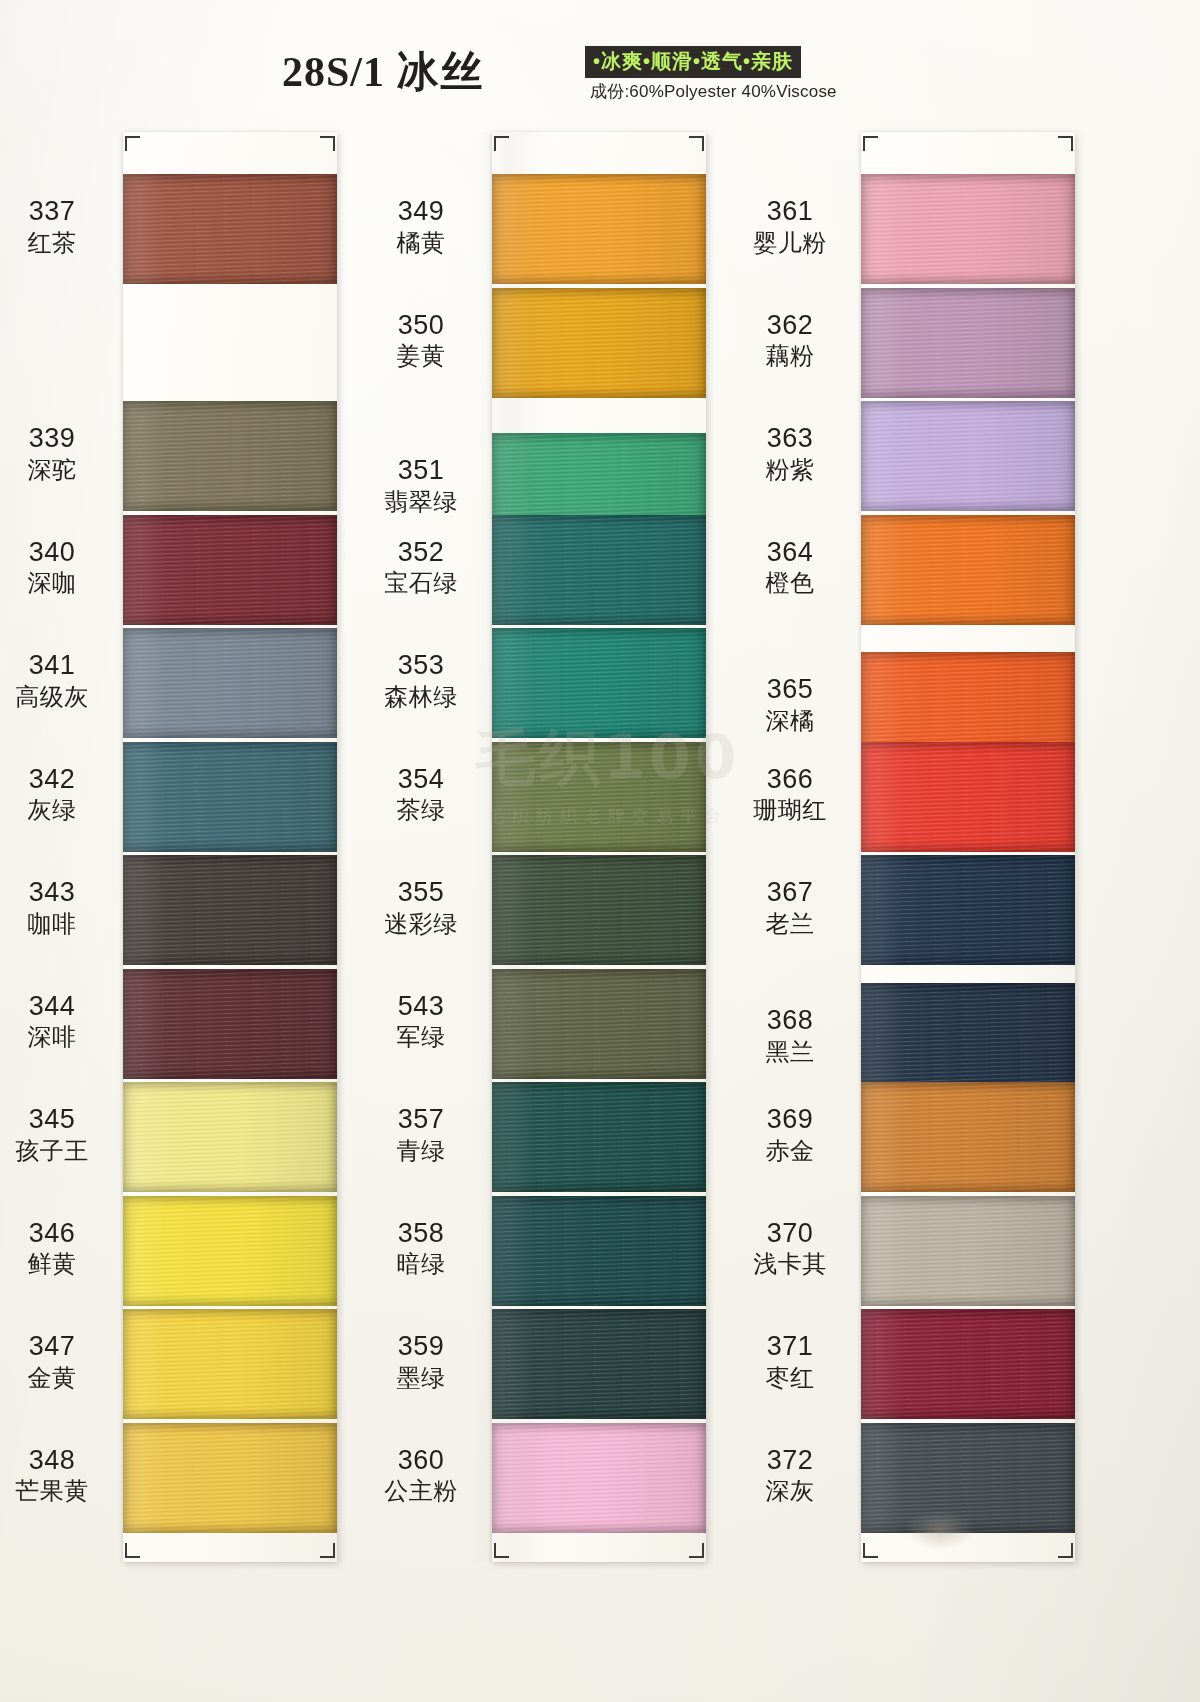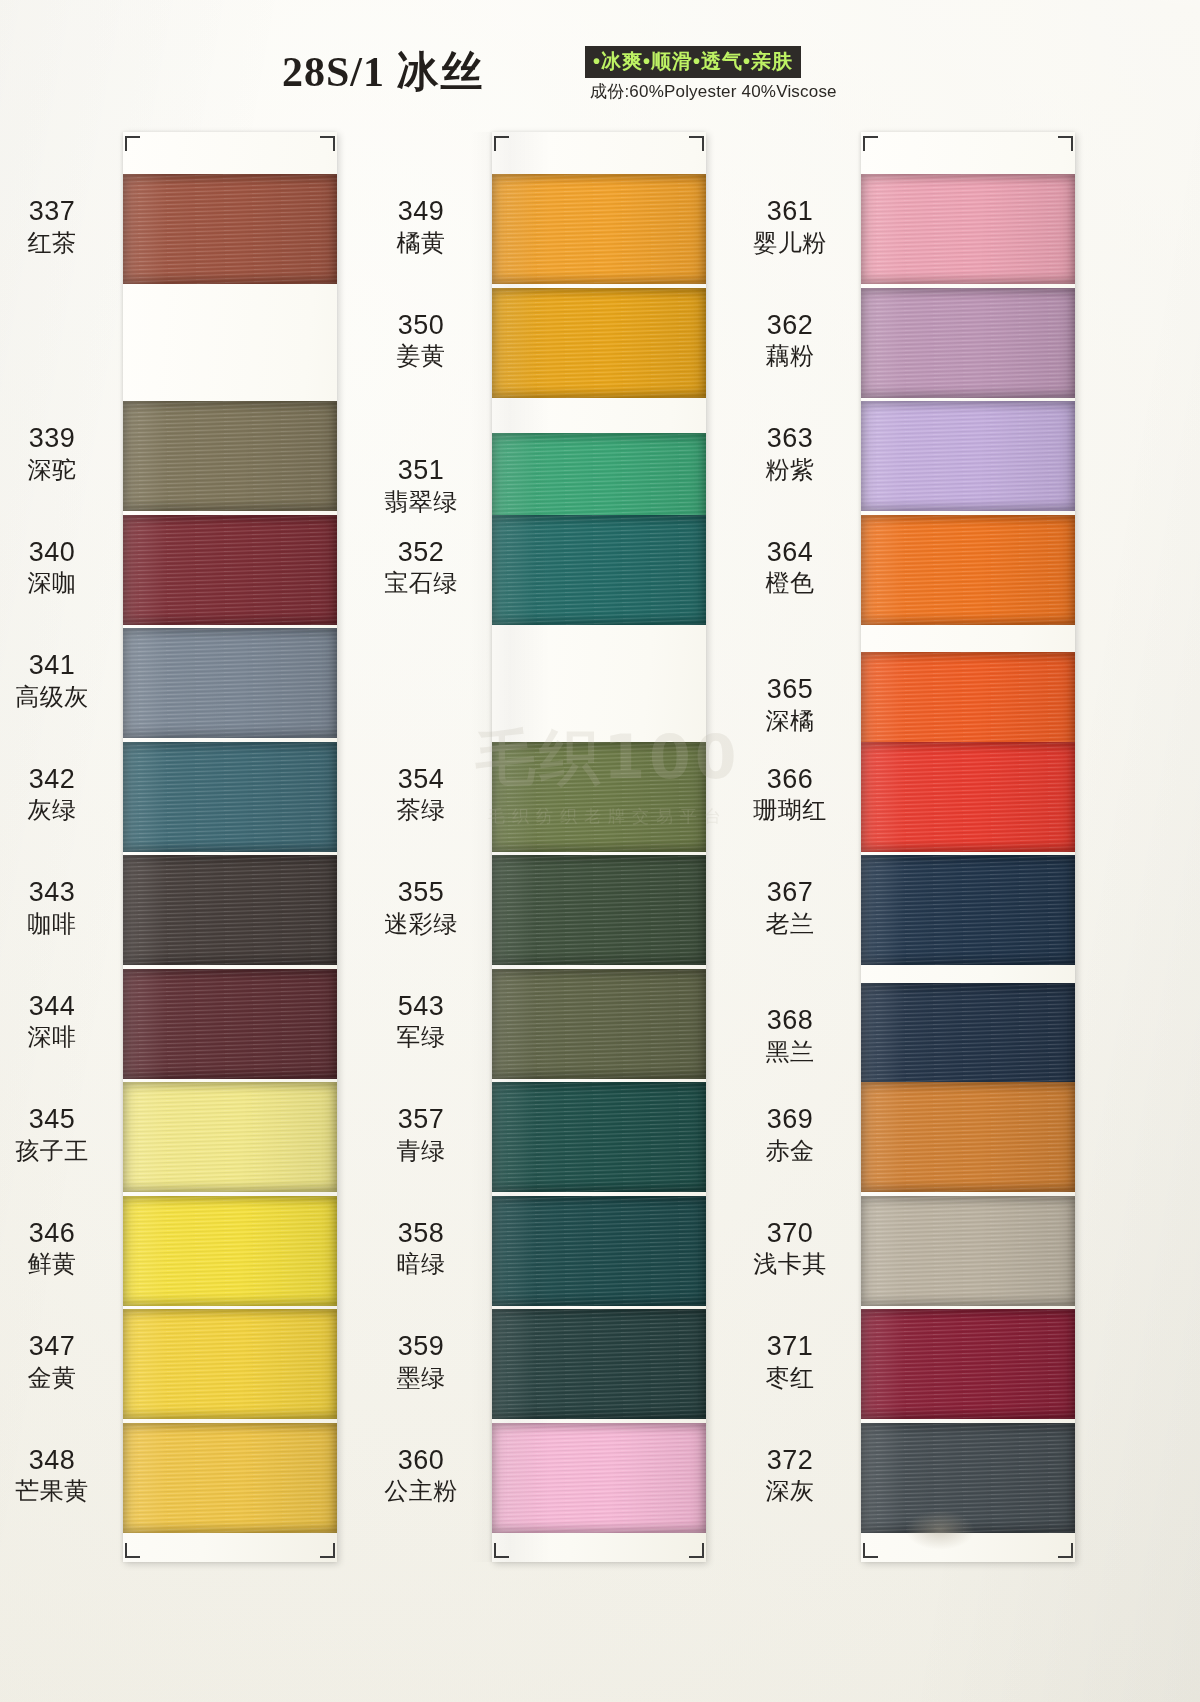--- a/index.html
+++ b/index.html
@@ -336,20 +336,27 @@
           <span class="name">翡翠绿</span>
         </div>
       </div>
       <div class="swatch-row" style="top: 382.5px;">
         <div class="swatch" style="background-color: rgb(34, 106, 102);"></div>
         <div class="label left" style="top: 22px;">
           <span class="code">352</span>
           <span class="name">宝石绿</span>
         </div>
       </div>
+      <div class="swatch-row" style="top: 496px;">
+        <div class="swatch" style="background-color: rgb(31, 132, 115);"></div>
+        <div class="label left" style="top: 22px;">
+          <span class="code">353</span>
+          <span class="name">森林绿</span>
+        </div>
+      </div>
       <div class="swatch-row" style="top: 609.5px;">
         <div class="swatch" style="background-color: rgb(108, 122, 71);"></div>
         <div class="label left" style="top: 22px;">
           <span class="code">354</span>
           <span class="name">茶绿</span>
         </div>
       </div>
       <div class="swatch-row" style="top: 723px;">
         <div class="swatch" style="background-color: rgb(61, 79, 59);"></div>
         <div class="label left" style="top: 22px;">

